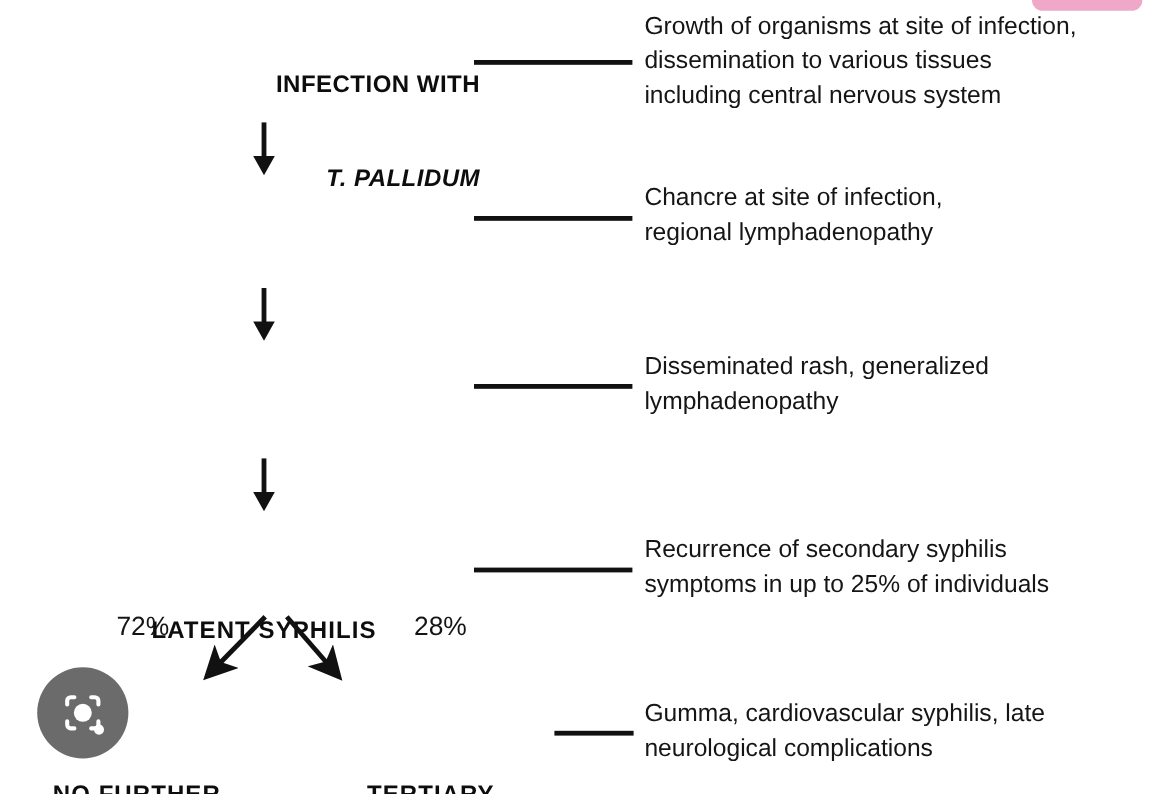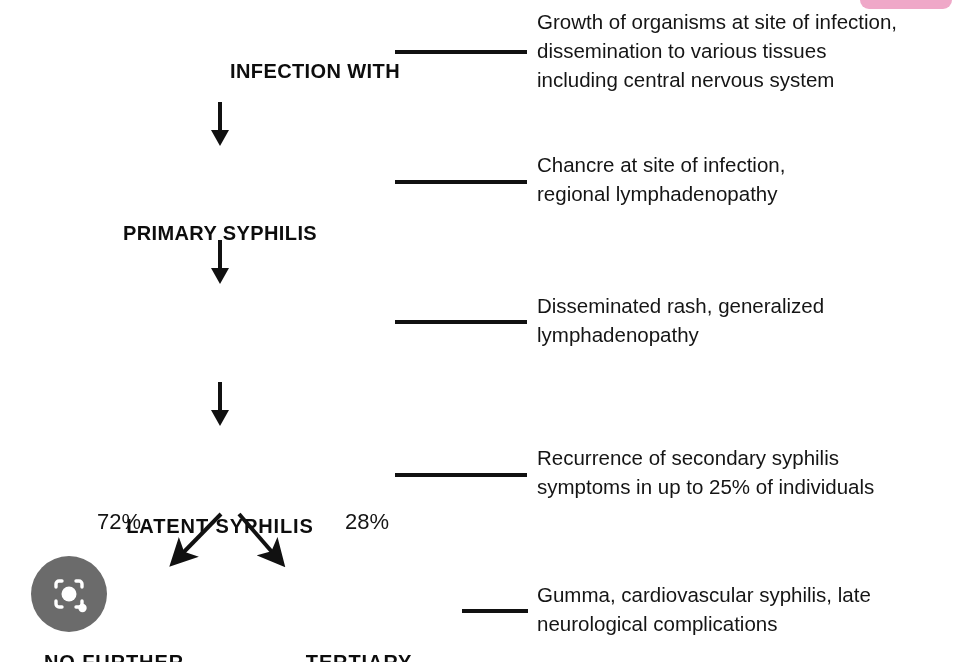--- a/index.html
+++ b/index.html
@@ -107,36 +107,34 @@
 </style>
 </head>
 <body>
 
 <div id="canvas">
 
   <div class="pink-bar" style="left:860px; top:-10px; width:92px; height:19px; background:#efa8c8;"></div>
 
   <div class="stage" style="left:40px; top:6px; width:360px;text-align:right;">
     <div>INFECTION WITH</div>
+    <div class="italic">T. PALLIDUM</div>
   </div>
 
   <div class="rule" style="left:395px; top:50px; width:132px;"></div>
 
   <div class="desc" style="left:537px; top:7px; width:430px;">Growth of organisms at site of infection,
 dissemination to various tissues
 including central nervous system</div>
 
   <div class="v-arrow" style="left:205px; top:102px; height:44px;">
     <div class="shaft" style="height:30px;"></div>
     <div class="head" style="top:28px;"></div>
   </div>
 
-  <div class="stage" style="left:40px; top:168px; width:360px;">
-    <div>PRIMARY SYPHILIS</div>
-  </div>
 
   <div class="rule" style="left:395px; top:180px; width:132px;"></div>
 
   <div class="desc" style="left:537px; top:150px; width:430px;">Chancre at site of infection,
 regional lymphadenopathy</div>
 
   <div class="v-arrow" style="left:205px; top:240px; height:44px;">
     <div class="shaft" style="height:30px;"></div>
     <div class="head" style="top:28px;"></div>
   </div>

